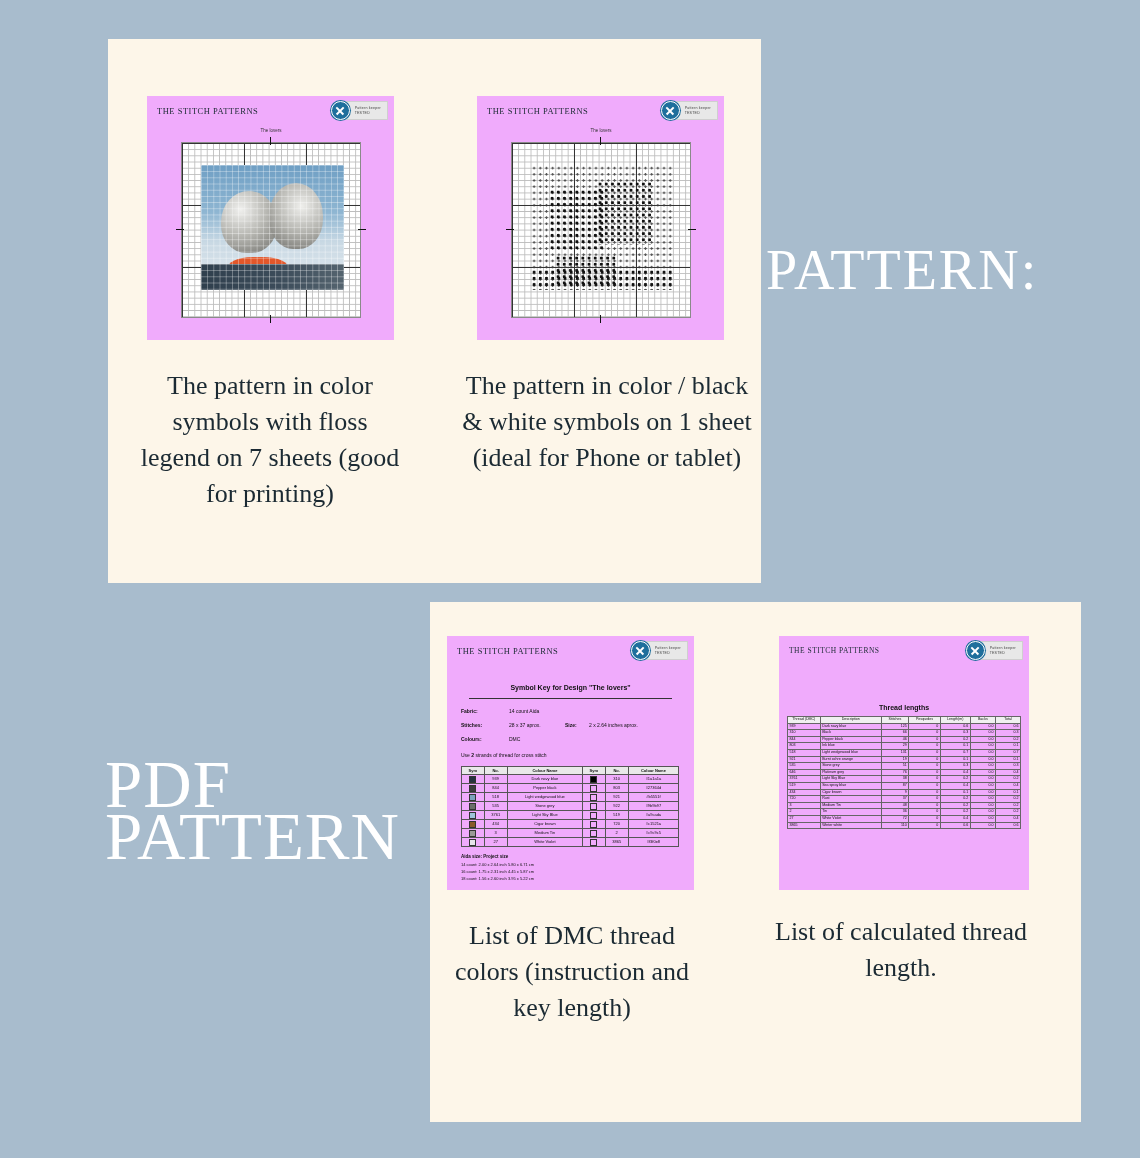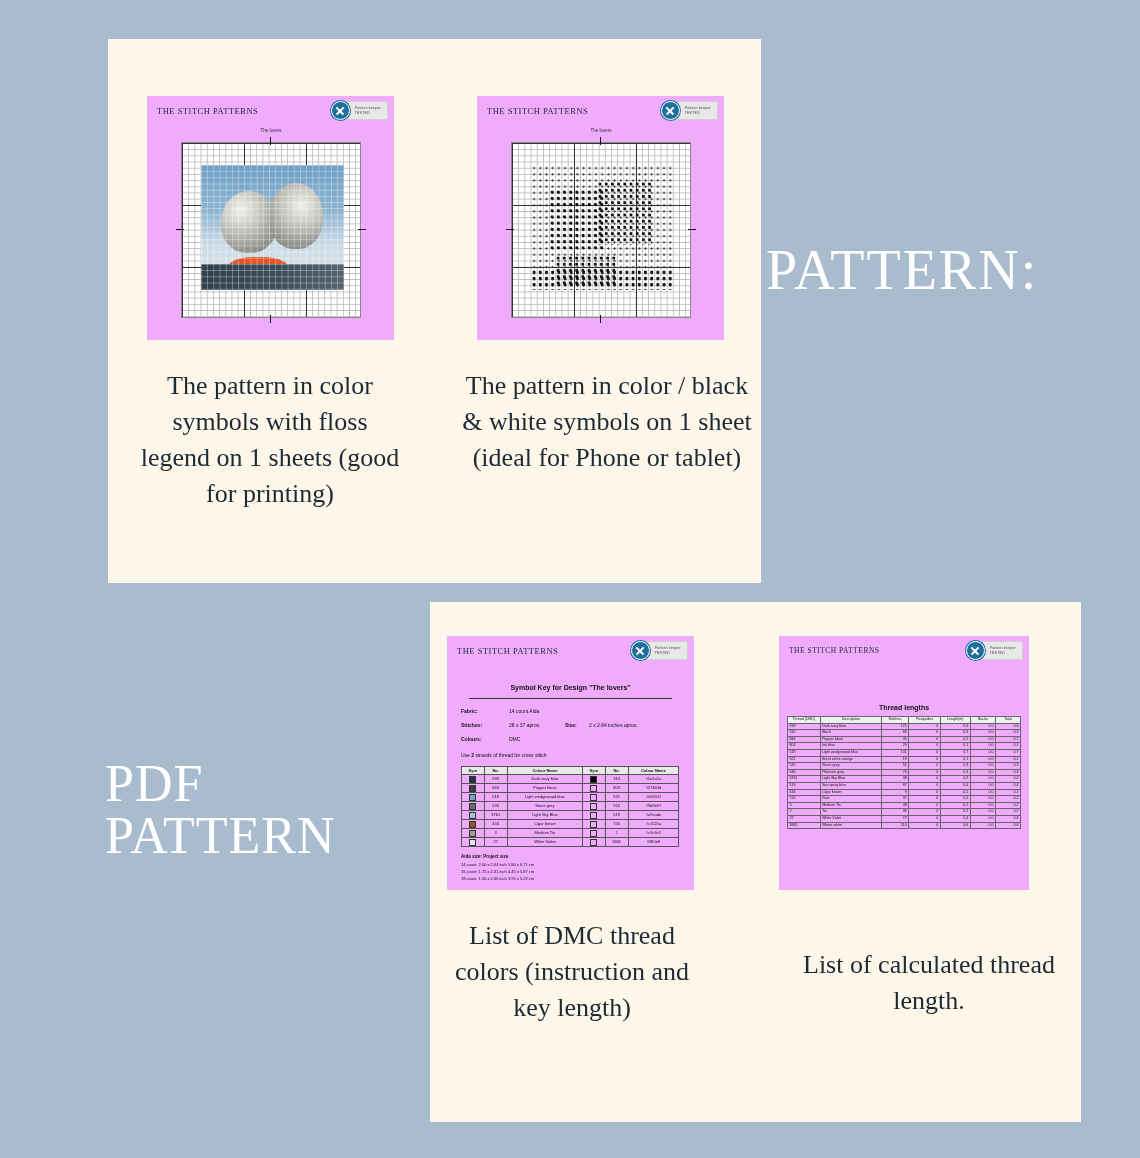--- a/index.html
+++ b/index.html
@@ -44,40 +44,40 @@
     font-family: "Liberation Serif", serif;
     white-space: nowrap;
   }
 
   
   #pdf-heading {
     position: absolute;
     left: 105px;
     top: 758px;
     color: #ffffff;
-    font-size: 52px;
+    font-size: 67px;
     line-height: 52px;
     letter-spacing: 1px;
     font-family: "Liberation Serif", serif;
   }
   #pdf-heading div { white-space: nowrap; }
 
   
   .caption {
     position: absolute;
     text-align: center;
     color: #1b2a33;
     font-size: 26px;
     line-height: 36px;
     font-family: "Liberation Serif", serif;
   }
   #caption-1 { left: 140px; top: 368px; width: 260px; }
   #caption-2 { left: 462px; top: 368px; width: 290px; }
   #caption-3 { left: 452px; top: 918px; width: 240px; }
-  #caption-4 { left: 770px; top: 947px; width: 262px; margin-left: 28px; }
+  #caption-4 { left: 770px; top: 914px; width: 262px; }
 
   
   .sheet {
     position: absolute;
     background: #f0abfc;
     box-sizing: border-box;
     overflow: hidden;
   }
   #sheet-color { left: 147px; top: 96px; width: 247px; height: 244px; }
   #sheet-bw    { left: 477px; top: 96px; width: 247px; height: 244px; }
@@ -375,21 +375,21 @@
         <div class="bw-dense" style="left:0px; top:104px; width:143px; height:21px;"></div>
       </div>
       <div class="tick" style="left:88px; top:-6px; width:1px; height:8px;"></div>
       <div class="tick" style="left:88px; bottom:-6px; width:1px; height:8px;"></div>
       <div class="tick" style="left:-6px; top:86px; width:8px; height:1px;"></div>
       <div class="tick" style="right:-6px; top:86px; width:8px; height:1px;"></div>
     </div>
   </div>
 </div>
 
-<div class="caption" id="caption-1">The pattern in color symbols with floss legend on 1 sheets (good for printing)</div>
+<div class="caption" id="caption-1">The pattern in color symbols with floss legend on 7 sheets (good for printing)</div>
 <div class="caption" id="caption-2">The pattern in color / black &amp; white symbols on 1 sheet (ideal for Phone or tablet)</div>
 
 <div id="includes-heading">PATTERN:</div>
 
 <div class="panel" id="panel-bottom"></div>
 
 <div id="pdf-heading">
   <div>PDF</div>
   <div>PATTERN</div>
 </div>

